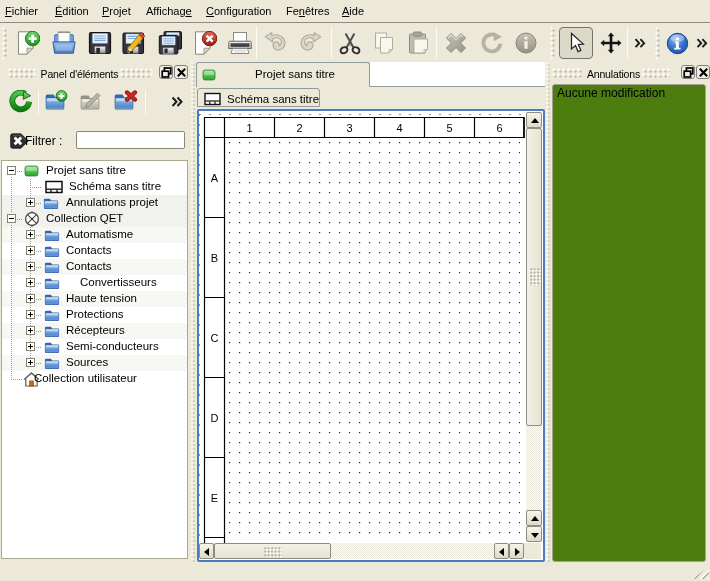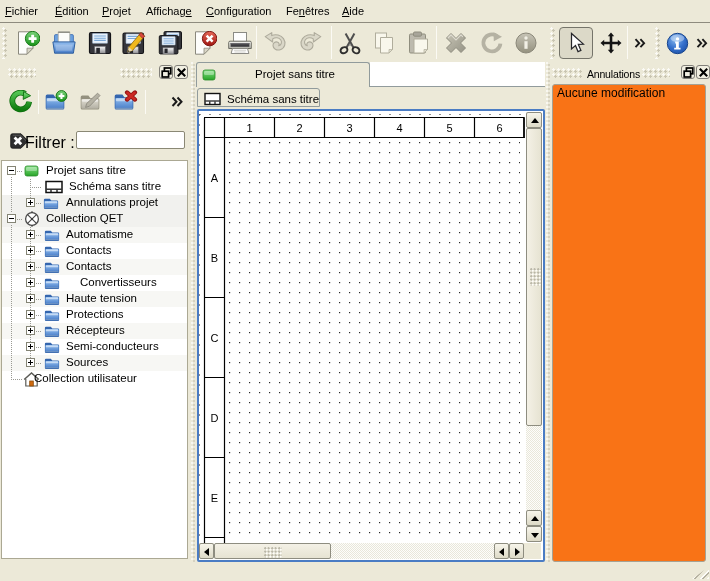--- a/index.html
+++ b/index.html
@@ -6,42 +6,42 @@
 .abs{position:absolute}
 #menubar{position:absolute;left:0;top:0;width:710px;height:23px;border-bottom:1px solid #8e8b7e;display:flex;align-items:center}
 #menubar span{white-space:nowrap}
 .handle{position:absolute;width:5px;background-image:radial-gradient(circle at 1.5px 1.5px,#fbfaf6 1.1px,rgba(0,0,0,0) 1.3px),radial-gradient(circle at 3.5px 3.5px,#c9c5b2 1.1px,rgba(0,0,0,0) 1.3px);background-size:5px 5px}
 .tsep{position:absolute;width:1px;background:#c1beb0;border-right:1px solid #fbfaf4}
 .icon{position:absolute}
 .dtitle{position:absolute;height:20px;top:63px}
 .dtext{position:absolute;top:5px;width:100%;text-align:center;font-size:10.5px;letter-spacing:-0.15px}
 .dots{position:absolute;top:5px;height:10px;background-image:radial-gradient(circle at 1.5px 1.5px,#fbfaf6 1.1px,rgba(0,0,0,0) 1.3px),radial-gradient(circle at 3.5px 3.5px,#c9c5b2 1.1px,rgba(0,0,0,0) 1.3px);background-size:5px 5px}
 .tbtn{position:absolute;top:65px;width:14px;height:14px;border:1px solid #82807a;border-radius:3px;background:#f1efe2}
-#filterlbl{position:absolute;left:25px;top:134px;font-size:16px}
+#filterlbl{position:absolute;left:25px;top:134px;font-size:12px}
 #filterinput{position:absolute;left:76px;top:131px;width:109px;height:18px;background:#fff;border:1px solid #8a8875;border-radius:2px}
 #tree{position:absolute;left:1px;top:160px;width:187px;height:399px;background:#fff;border:1px solid #aba893}
 .trow{position:absolute;width:185px;height:16px}
 .alt{background:#f7f7f4}
 .altb{background:#f1f1ee}
 .tlabel{position:absolute;font-size:11.5px;top:1px;white-space:nowrap}
 .exp{position:absolute;width:9px;height:9px;border:1px solid #848475;background:#fff;z-index:3}
 .exp:before{content:"";position:absolute;left:1px;top:3px;width:5px;height:1px;background:#000}
 .exp.plus:after{content:"";position:absolute;left:3px;top:1px;width:1px;height:5px;background:#000}
 .vdot{position:absolute;width:1px;background-image:repeating-linear-gradient(to bottom,#9a9a93 0,#9a9a93 1px,rgba(0,0,0,0) 1px,rgba(0,0,0,0) 2px)}
 .hdot{position:absolute;height:1px;background-image:repeating-linear-gradient(to right,#9a9a93 0,#9a9a93 1px,rgba(0,0,0,0) 1px,rgba(0,0,0,0) 2px)}
 .split{position:absolute;top:62px;height:500px;width:4px;background-image:radial-gradient(circle at 1px 1px,#f8f7f1 0.9px,rgba(0,0,0,0) 1.1px),radial-gradient(circle at 3px 3px,#d6d2c1 0.9px,rgba(0,0,0,0) 1.1px);background-size:4px 4px}
 #tabbar1w{position:absolute;left:370px;top:62px;width:175px;height:25px;background:#fff;border-bottom:1px solid #919b9c}
 #tab1{position:absolute;left:196px;top:62px;width:174px;height:25px;background:#ece9d8;border:1px solid #919b9c;border-bottom:none;border-radius:3px 3px 0 0}
 #tab2{position:absolute;left:197px;top:88px;width:123px;height:19px;background:#ece9d8;border:1px solid #919b9c;border-radius:3px 3px 0 0}
 #view{position:absolute;left:197px;top:109px;width:348px;height:453px;background:#fff;border:2px solid #4a7cc4;border-radius:2px}
 .sbtn{position:absolute;background:linear-gradient(to bottom,#f7f5eb,#dddac7);border:1px solid #8e8d80;border-radius:2px}
 .sthumb{position:absolute;background:linear-gradient(to right,#f4f1e6,#e6e3d2);border:1px solid #8e8d80;border-radius:2px}
 .checker{position:absolute;background-image:conic-gradient(#fdfdfb 0 25%,#e9e7da 0 50%,#fdfdfb 0 75%,#e9e7da 0);background-size:2px 2px}
 .grip9{position:absolute;background-image:radial-gradient(circle at 1.2px 1.2px,#b3b0a0 0.95px,rgba(0,0,0,0) 1.15px),radial-gradient(circle at 2.4px 2.4px,#fffefa 1px,rgba(0,0,0,0) 1.2px);background-size:3.5px 3.5px}
-#undolist{position:absolute;left:552px;top:84px;width:154px;height:478px;background:#f97316;border:1px solid #a5a294;border-radius:3px}
+#undolist{position:absolute;left:552px;top:84px;width:154px;height:478px;background:#4d7c0f;border:1px solid #a5a294;border-radius:3px}
 #grip{position:absolute;right:1px;bottom:2px;width:17px;height:12px;background-image:repeating-linear-gradient(135deg,rgba(0,0,0,0) 0,rgba(0,0,0,0) 2.5px,#fdfcf8 2.5px,#fdfcf8 4px,#b5b1a0 4px,#b5b1a0 5.5px);clip-path:polygon(100% 0,100% 100%,0 100%)}
 </style></head>
 <body>
 <svg width="0" height="0" style="position:absolute">
 <defs>
 <linearGradient id="gg" x1="0" y1="0" x2="0" y2="1">
         <stop offset="0" stop-color="#7ed47e"></stop>
         <stop offset="1" stop-color="#169216"></stop>
       </linearGradient>
 <linearGradient id="rr" x1="0" y1="0" x2="0" y2="1">
@@ -223,20 +223,21 @@
       <path d="M9.2 9.6 h3.6 v6.2 h1.7 v1.8 H8.2 v-1.8 h1.8 v-4.4 H9.2 z" fill="#fff"></path>
     </svg>
 <svg class="icon" style="left:696px;top:14px" width="13" height="11" viewBox="0 0 13 11">
       <path d="M1.5 1.2 L5.2 5.2 L1.5 9.2 M6.4 1.2 L10.1 5.2 L6.4 9.2" stroke="#1a1a1a" stroke-width="1.9" fill="none"></path>
     </svg>
 </div>
 
 <div class="dtitle" style="left:0;width:159px">
 <div class="dots" style="left:8px;width:28px"></div>
 <div class="dots" style="left:120px;width:32px"></div>
+<div class="dtext">Panel d'éléments</div>
 </div>
 <div class="tbtn" style="left:159px">
     <svg style="position:absolute;left:0.5px;top:0.5px" width="11" height="11" viewBox="0 0 11 11">
       <rect x="3.4" y="1" width="6.4" height="5.8" fill="none" stroke="#000" stroke-width="1.7"></rect>
       <rect x="1.2" y="4.2" width="6.4" height="5.8" fill="#f1efe2" stroke="#000" stroke-width="1.7"></rect>
     </svg>
   </div>
 <div class="tbtn" style="left:174px">
     <svg style="position:absolute;left:0.5px;top:0.5px" width="11" height="11" viewBox="0 0 11 11">
       <path d="M1.8 1.8 L9.2 9.2 M9.2 1.8 L1.8 9.2" stroke="#000" stroke-width="2.1"></path>

